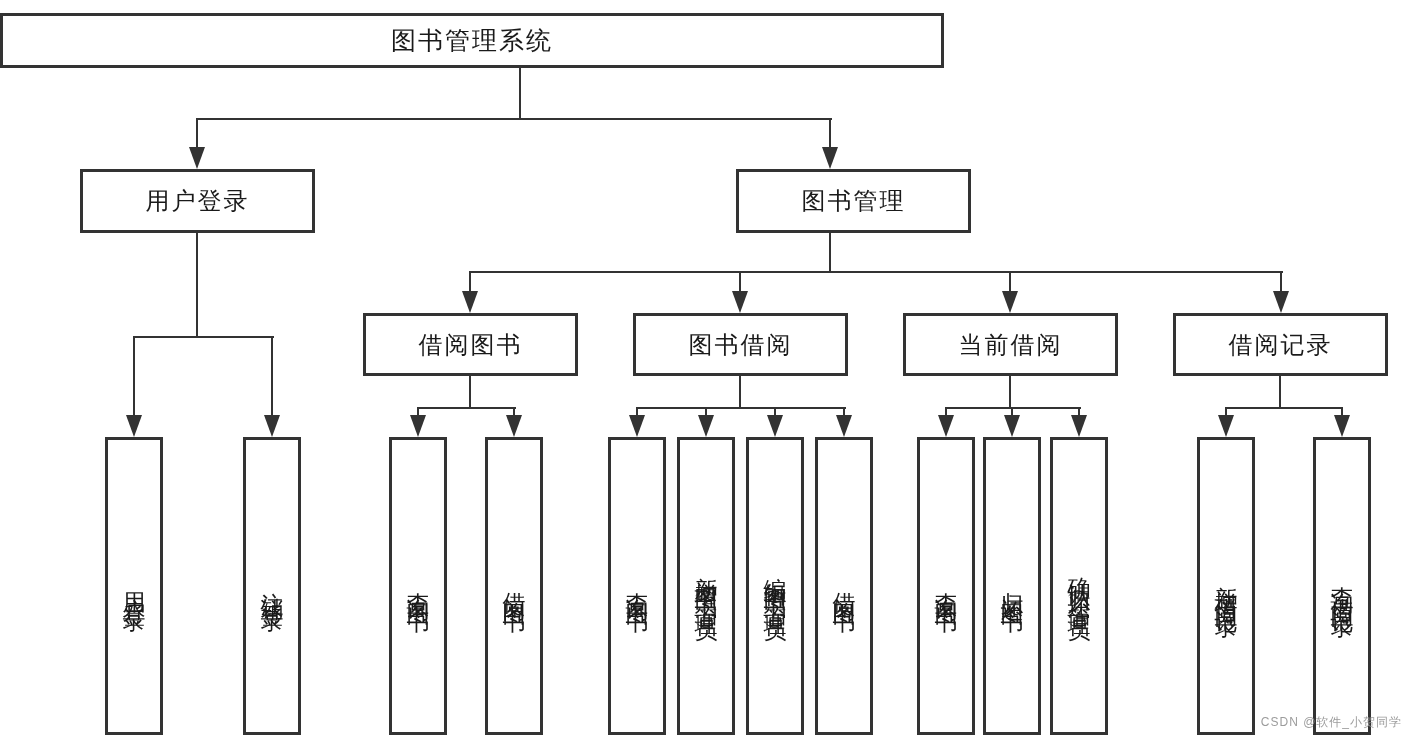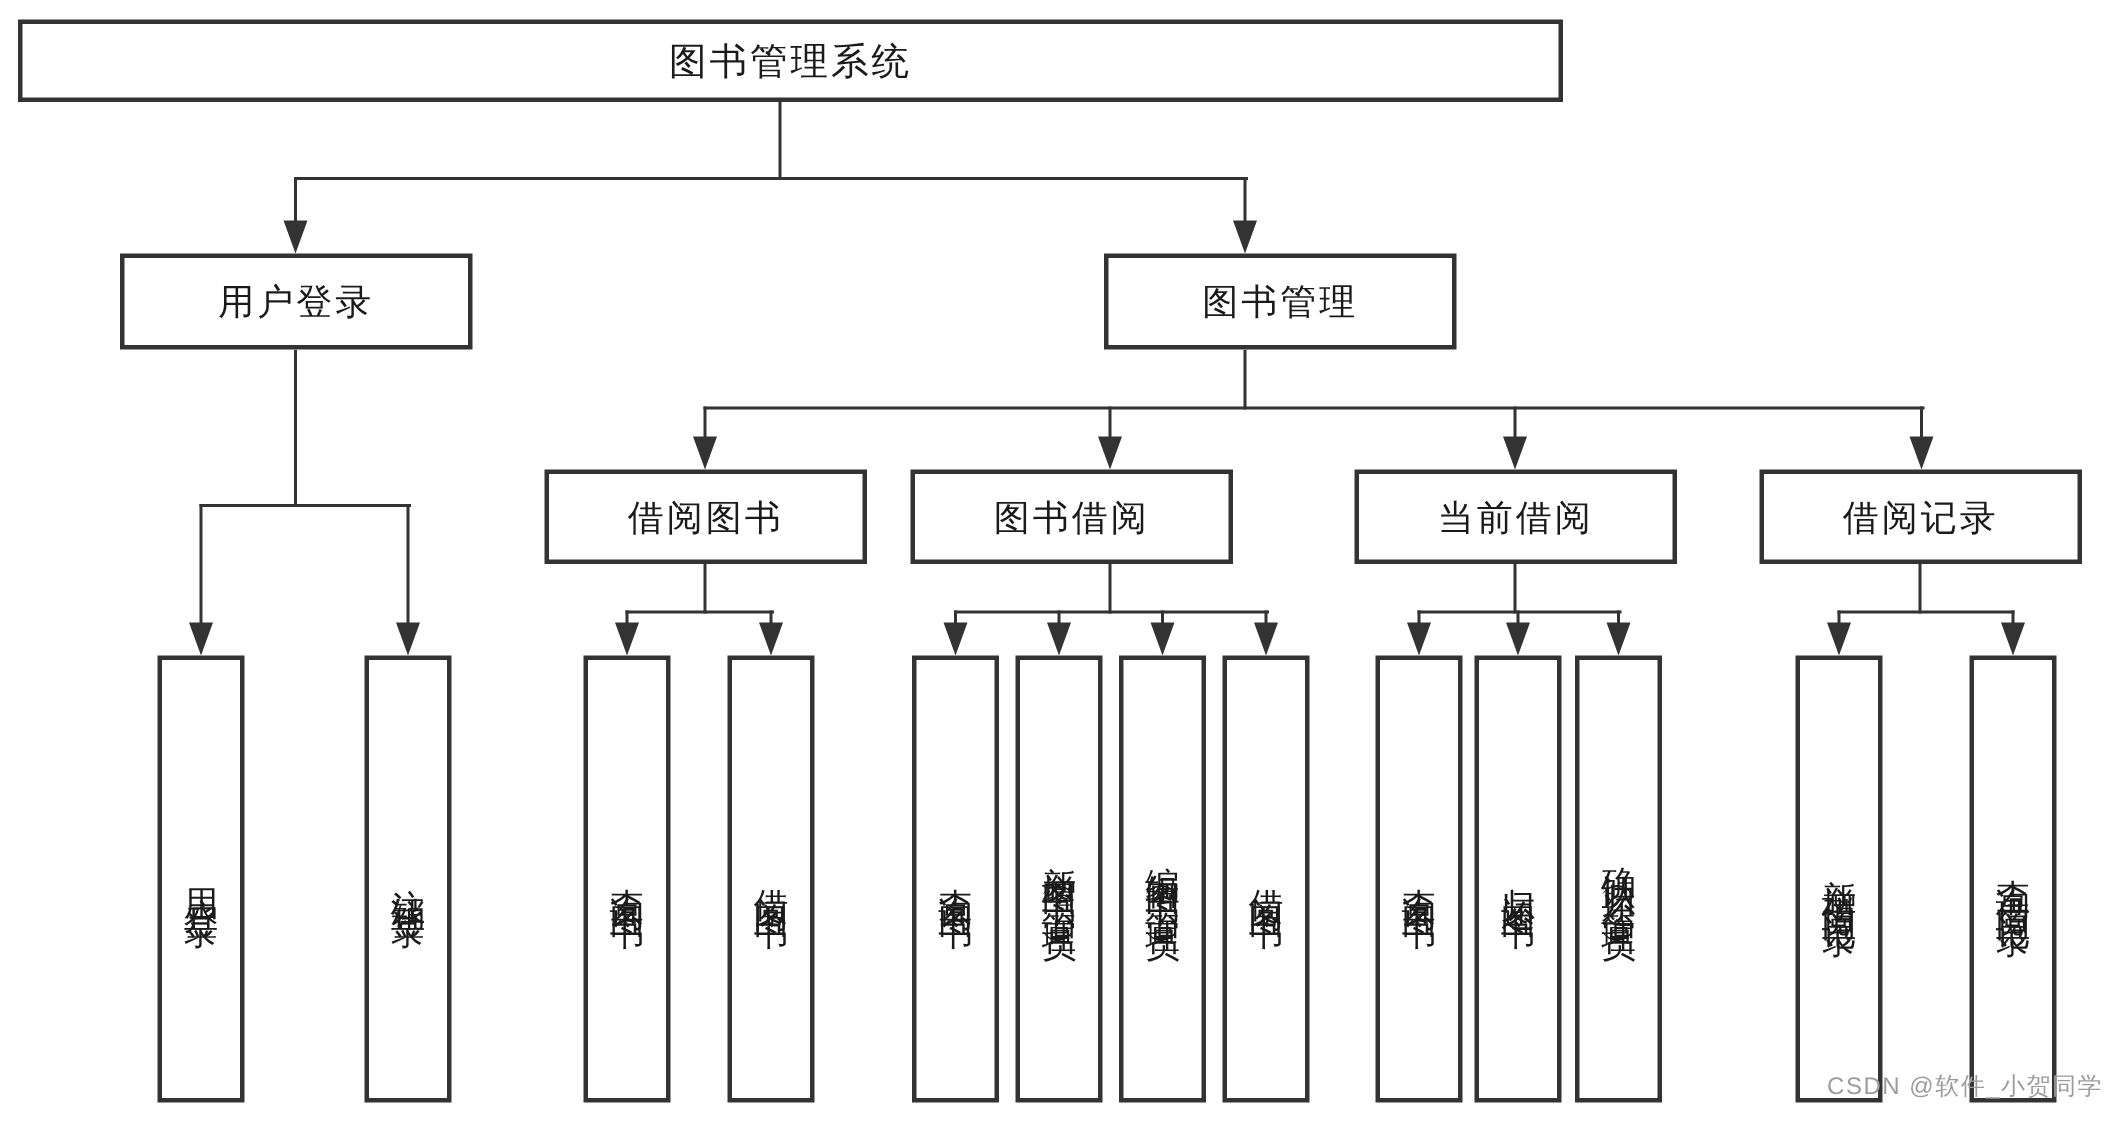--- a/index.html
+++ b/index.html
@@ -45,21 +45,21 @@
     width: 0; height: 0;
     border-left: 8px solid transparent;
     border-right: 8px solid transparent;
     border-top: 22px solid #333333;
   }
   .watermark {
     position: absolute;
     top: 714px;
     right: 3px;
     color: #9c9c9c;
-    font-size: 16px;
+    font-size: 12px;
     letter-spacing: 1px;
     z-index: 5;
   }
 </style>
 </head>
 <body>
 
 <div class="canvas">
 
   <div class="ln" style="left:519px; top:68px; width:2px; height:51px;"></div>
@@ -114,35 +114,35 @@
   <div class="ln" style="left:1078px; top:407px; width:2px; height:10px;"></div>
   <div class="arr" style="left:1071px; top:415px;"></div>
 
   <div class="ln" style="left:1279px; top:376px; width:2px; height:33px;"></div>
   <div class="ln" style="left:1225px; top:407px; width:118px; height:2px;"></div>
   <div class="ln" style="left:1225px; top:407px; width:2px; height:10px;"></div>
   <div class="arr" style="left:1218px; top:415px;"></div>
   <div class="ln" style="left:1341px; top:407px; width:2px; height:10px;"></div>
   <div class="arr" style="left:1334px; top:415px;"></div>
 
-  <div class="node root-node" style="left:12px; top:13px; width:1030px; height:55px;">
+  <div class="node root-node" style="left:0; top:13px; width:944px; height:55px;">
     <span>图书管理系统</span>
   </div>
 
   <div class="node" style="left:80px; top:169px; width:235px; height:64px;">
     <span>用户登录</span>
   </div>
   <div class="node" style="left:712px; top:169px; width:235px; height:64px;margin-left:24px;">
     <span>图书管理</span>
   </div>
 
   <div class="node" style="left:363px; top:313px; width:215px; height:63px;">
     <span>借阅图书</span>
   </div>
-  <div class="node" style="left:607px; top:313px; width:215px; height:63px;">
+  <div class="node" style="left:633px; top:313px; width:215px; height:63px;">
     <span>图书借阅</span>
   </div>
   <div class="node" style="left:903px; top:313px; width:215px; height:63px;font-family:Liberation Mono, monospace;">
     <span>当前借阅</span>
   </div>
   <div class="node" style="left:1173px; top:313px; width:215px; height:63px;">
     <span>借阅记录</span>
   </div>
 
   <div class="node leaf" style="left:105px;">

